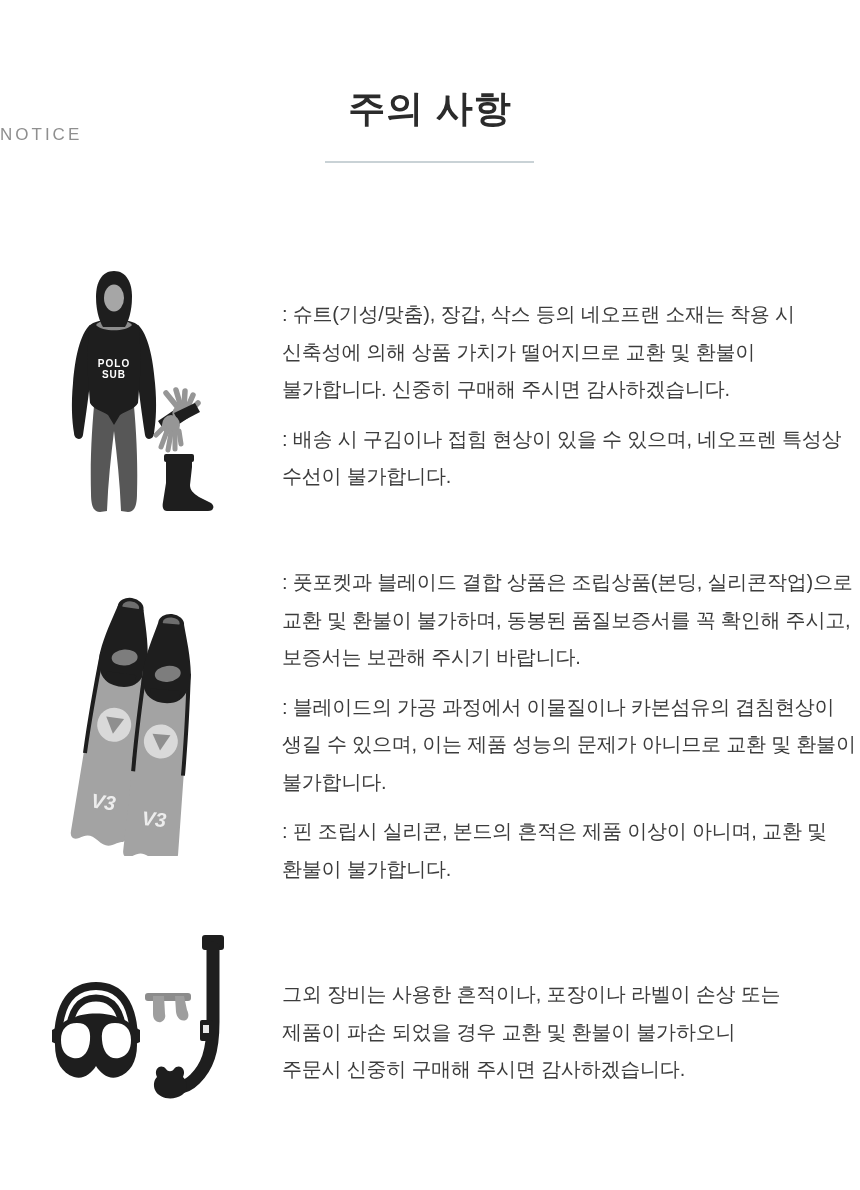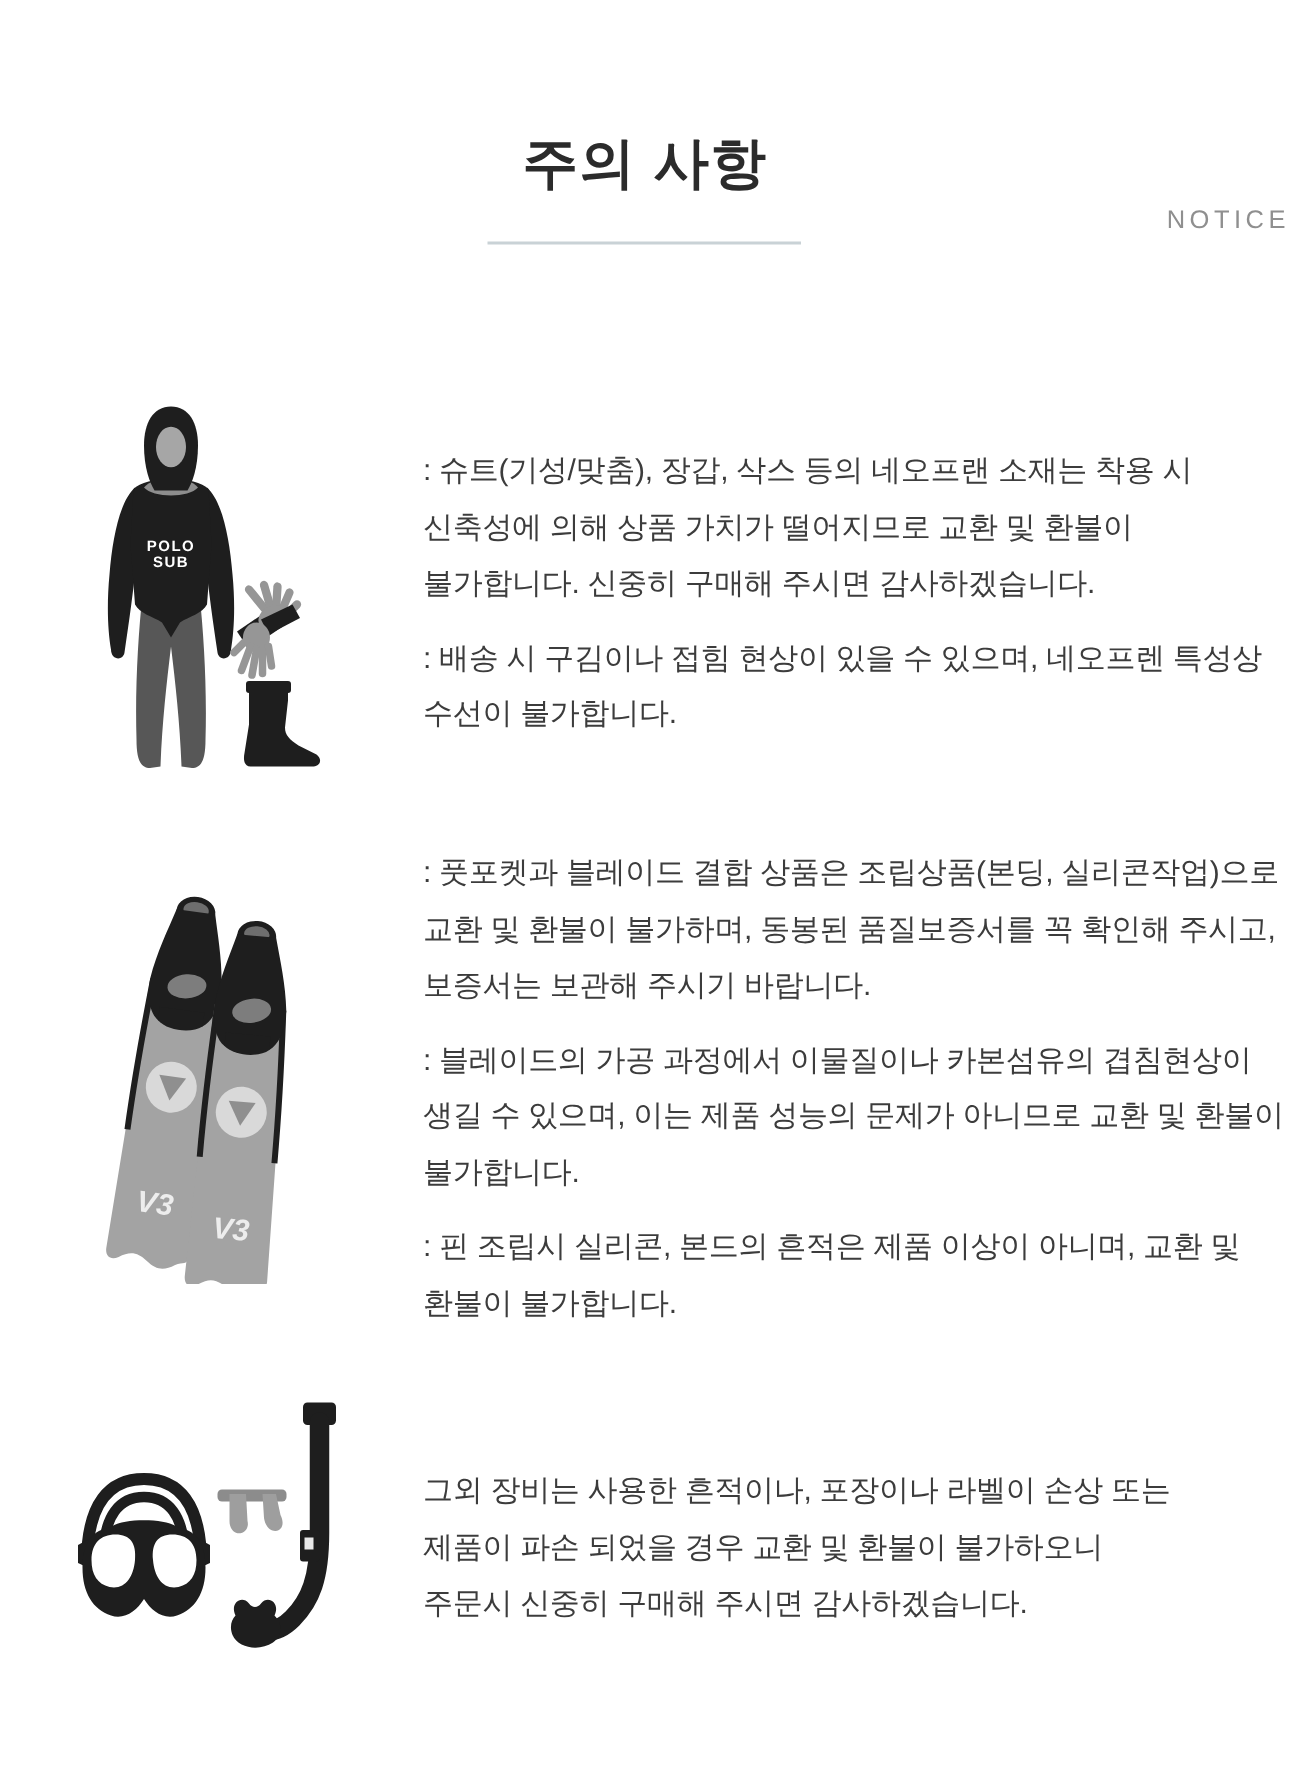--- a/index.html
+++ b/index.html
@@ -8,22 +8,22 @@
   .page {
     position:relative; width:860px; height:1190px; margin:0 auto;
     background:#ffffff; overflow:hidden;
   }
   .title {
     position:absolute; top:84px; left:0; width:100%;
     text-align:center; font-size:37px; font-weight:700;
     color:#2b2b2b; letter-spacing:1px;
   }
   .subtitle {
-    position:absolute; top:137px; left:0; width:100%;
-    text-align:right; font-size:17px; font-weight:400;
+    position:absolute; top:125px; left:0; width:100%;
+    text-align:left; font-size:17px; font-weight:400;
     color:#8f8f8f; letter-spacing:3px;
   }
   .divider {
     position:absolute; top:161px; left:325px; width:209px; height:2px;
     background:#c9d2d6;
   }
   .illus { position:absolute; }
   .illus-1 { left:62px; top:263px; width:178px; height:256px;text-decoration:underline; }
   .illus-2 { left:52px; top:584px; width:180px; height:272px; }
   .illus-3 { left:45px; top:930px; width:196px; height:173px; }

